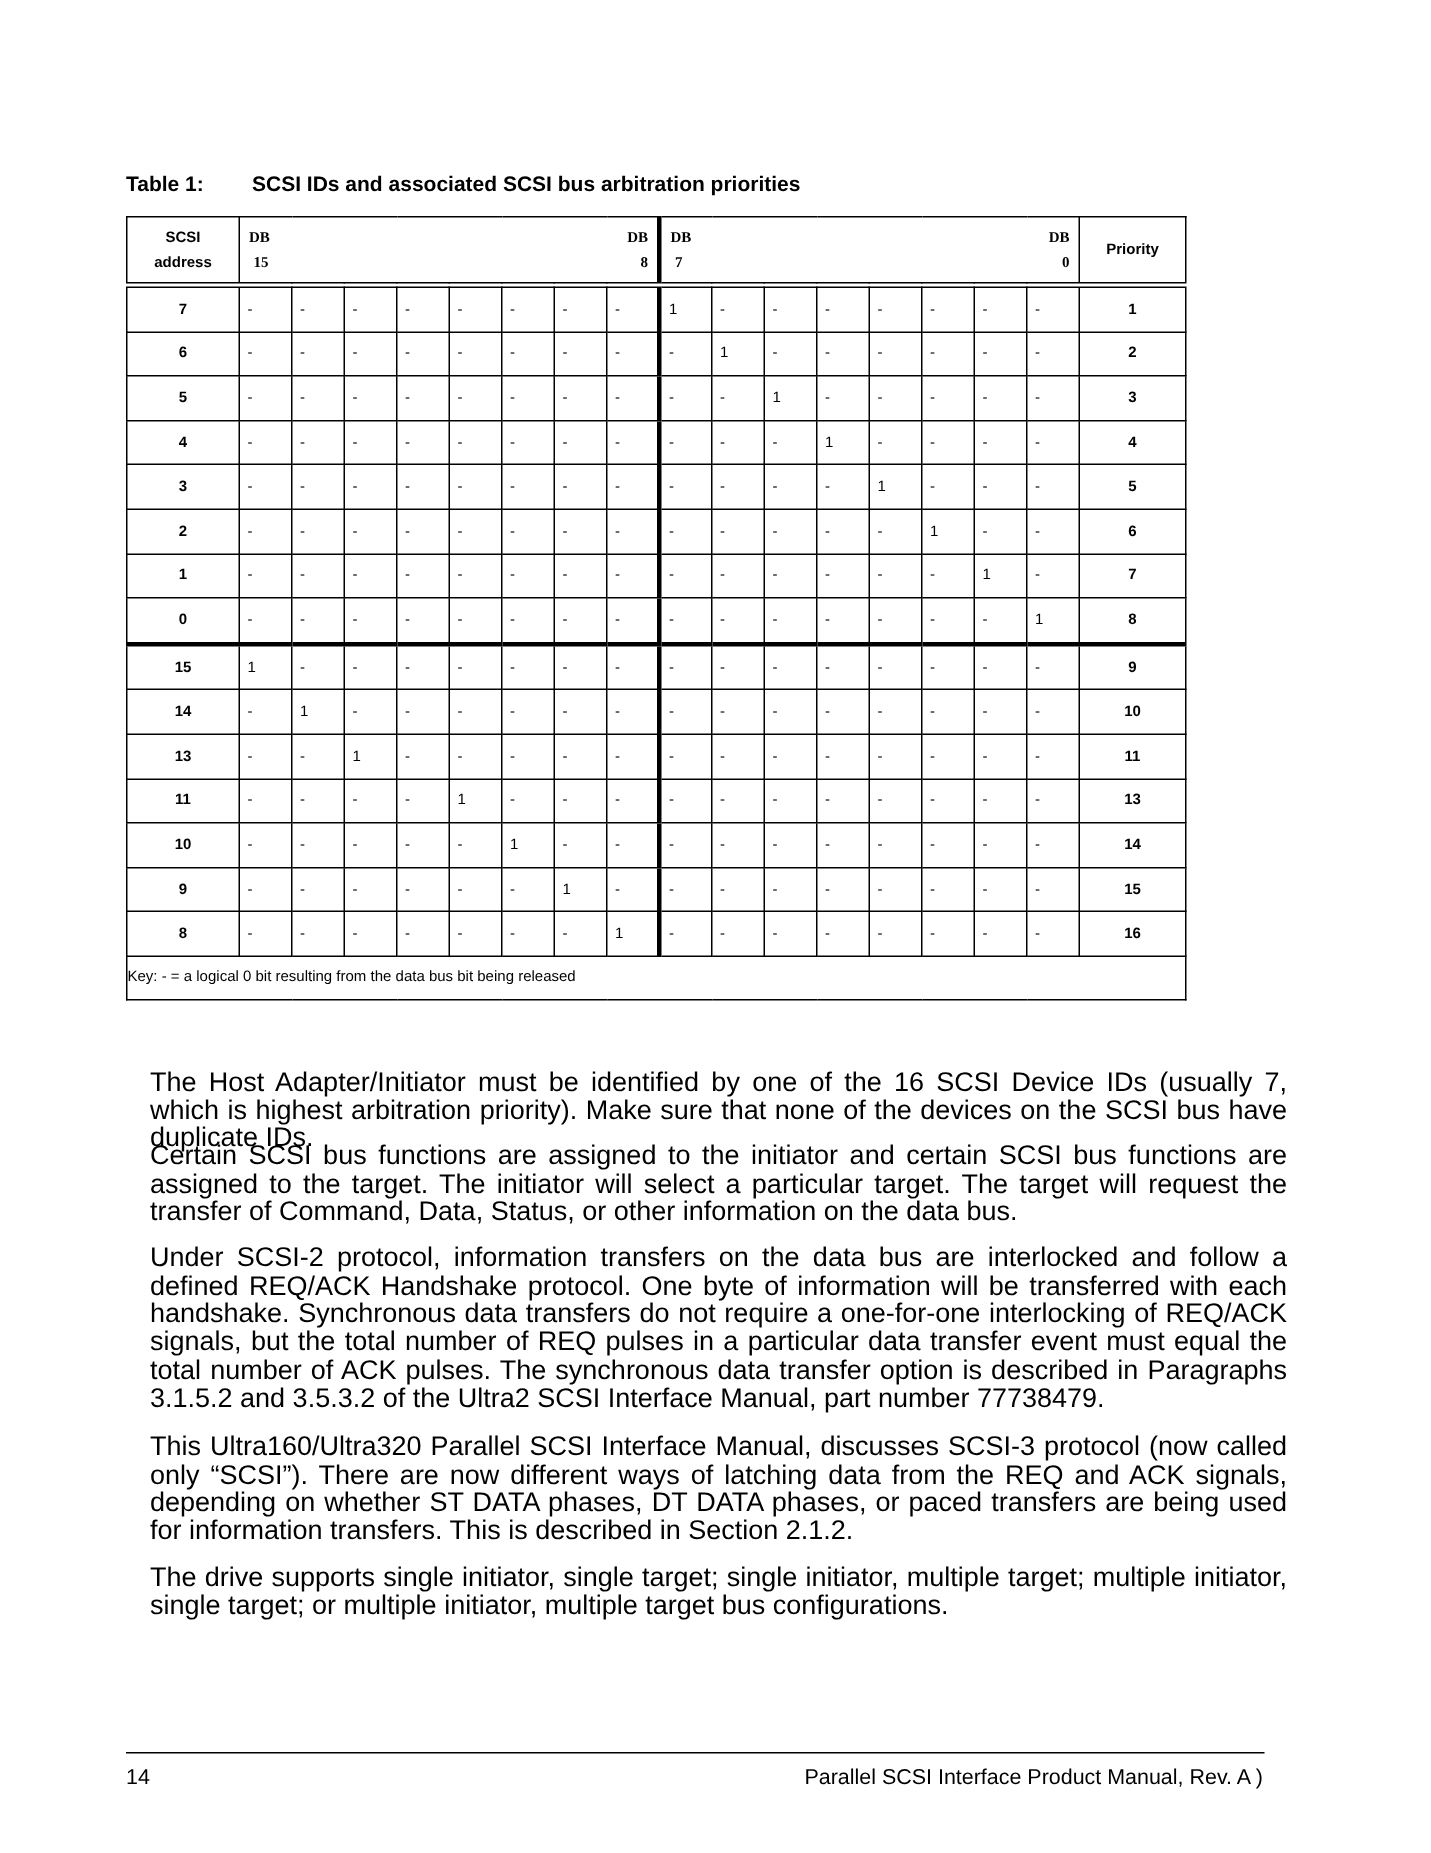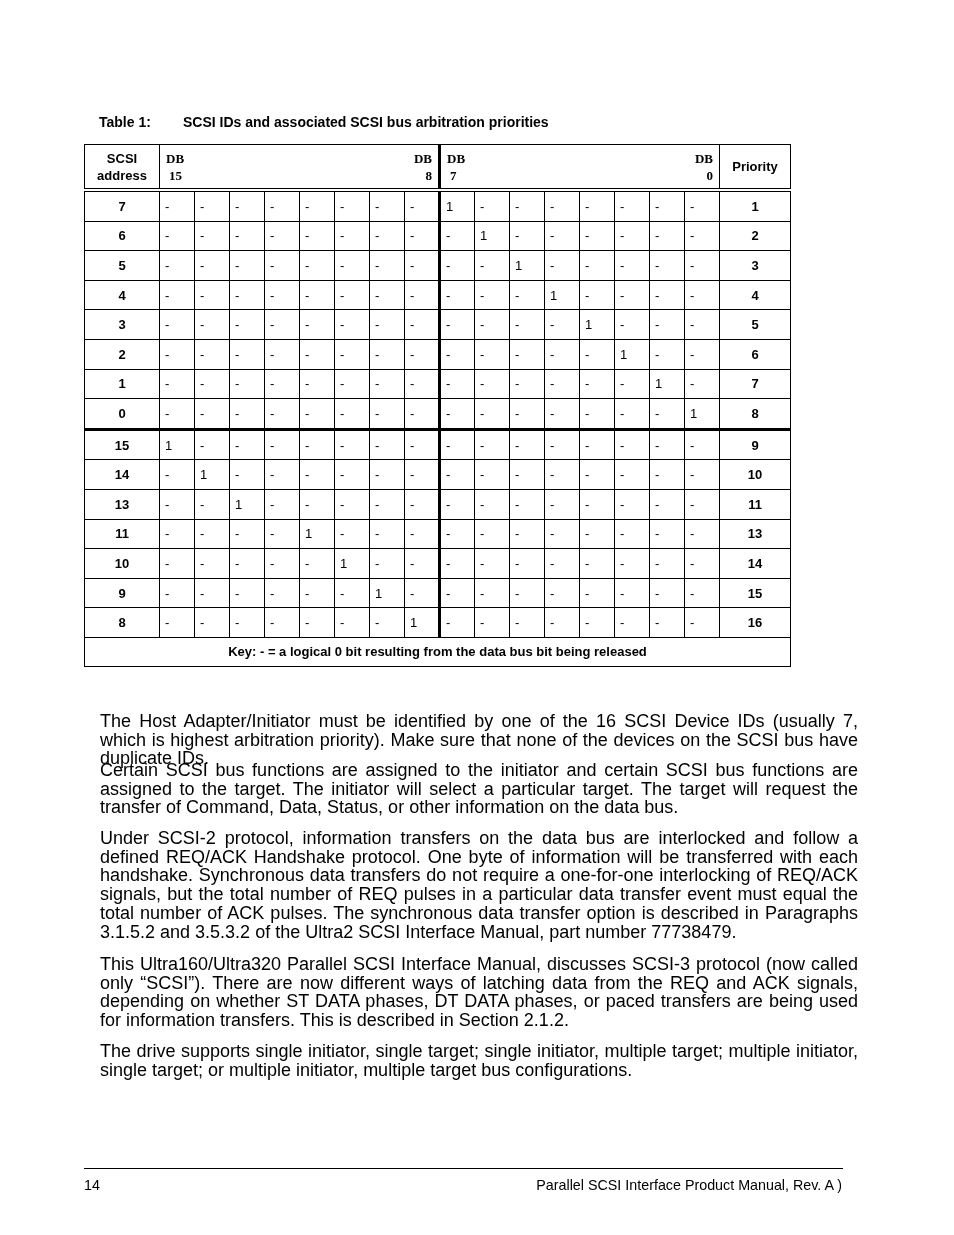--- a/index.html
+++ b/index.html
@@ -1,46 +1,46 @@
 <!DOCTYPE html>
 <html><head>
 <meta charset="utf-8">
 <style>
   html, body { margin: 0; padding: 0; background: #ffffff; }
   body {
     width: 954px; height: 1235px; position: relative; overflow: hidden;
     font-family: "Liberation Sans", sans-serif; color: #000;
   }
   .caption {
-    position: absolute; left: 99px; top: 114px;
+    position: absolute; left: 84px; top: 114px;
     font-size: 14px; font-weight: bold; white-space: nowrap;
   }
   .caption .num { display: inline-block; width: 84px; }
   table.scsi {
     position: absolute; left: 84px; top: 144px;
     border-collapse: collapse; table-layout: fixed;
     width: 706px;
-    font-size: 13px;
+    font-size: 10px;
   }
   table.scsi td, table.scsi th {
     border: 1.3px solid #000; padding: 0; height: 28.6px;
     overflow: hidden;
   }
   table.scsi th { font-weight: bold; height: 43px; vertical-align: middle; }
   table.scsi th.addr { text-align: center; line-height: 17px; }
   table.scsi th.db { text-align: left; padding: 0 6px; position: relative; line-height: 17px; font-family: Liberation Serif, serif; }
   table.scsi th.db .l { position: absolute; left: 6px; top: 5px; text-align: left; }
   table.scsi th.db .r { position: absolute; right: 6px; top: 5px; text-align: right; }
   table.scsi th.prio { }
   table.scsi tr.head th { border-bottom: 4px double #000; }
   table.scsi td.addr, table.scsi td.prio { text-align: center; font-weight: bold; }
   table.scsi td.bit { text-align: left; padding-left: 5px; }
   table.scsi .thick-left { border-left: 3.5px solid #000 !important; }
   table.scsi tr.thick-top td { border-top: 3.5px solid #000; }
-  table.scsi td.key { text-align: center; font-weight: bold; height: 28px; }
+  table.scsi td.key { text-align: left; font-weight: normal; height: 28px; }
   .para {
     position: absolute; left: 100px; width: 758px;
     font-size: 18px; line-height: 18.7px; text-align: justify;
     margin: 0;
   }
   .footer-rule {
     position: absolute; left: 84px; top: 1168px; width: 759px; height: 0;
     border-top: 1px solid #000;
   }
   .footer-page { position: absolute; left: 84px; top: 1177px; font-size: 14.3px; }

